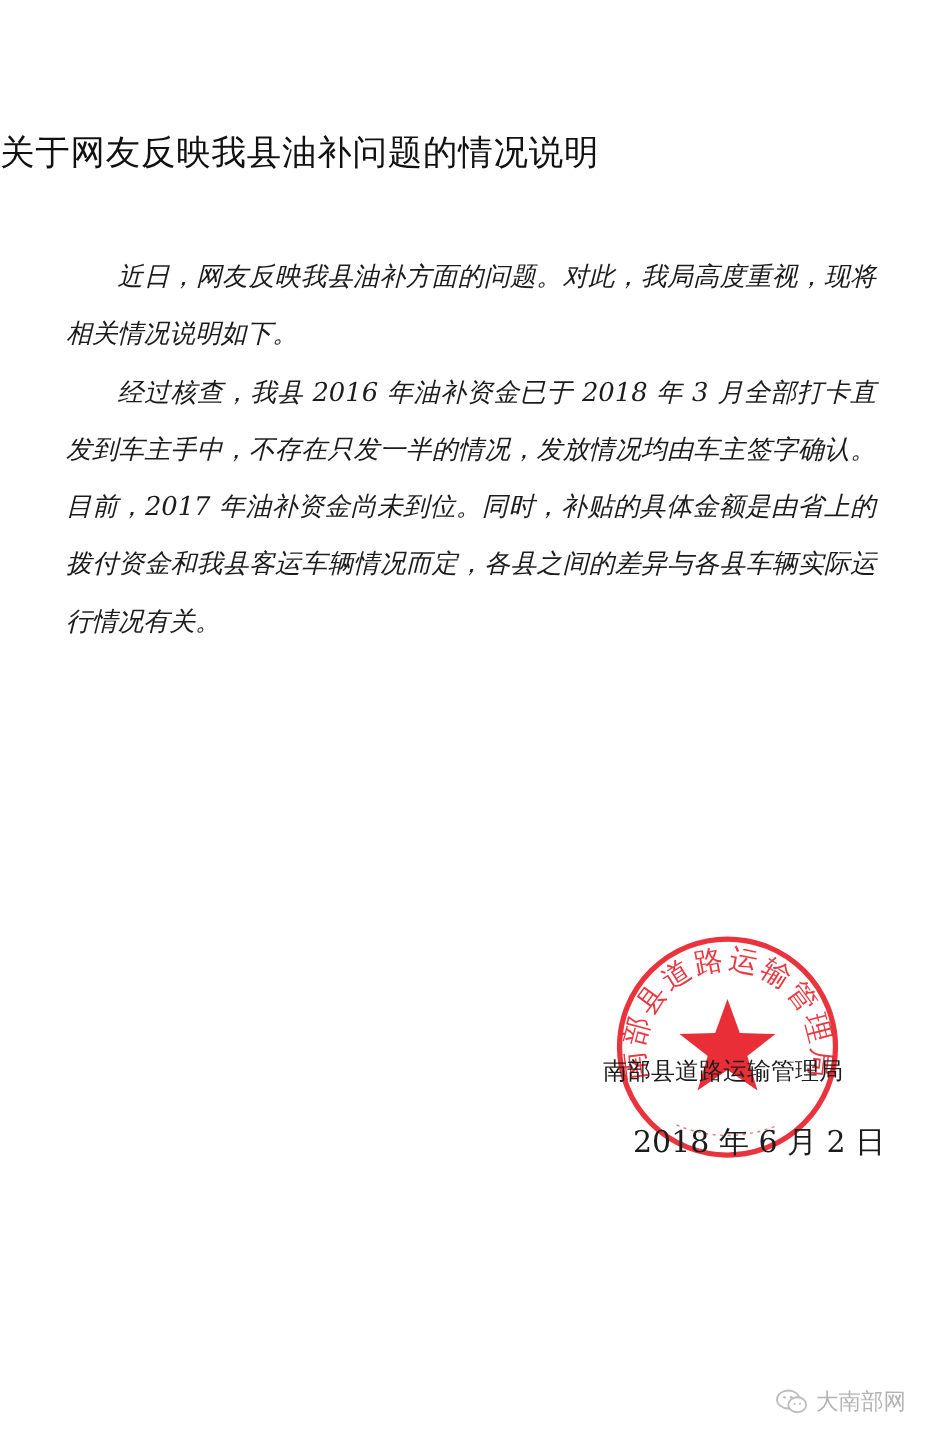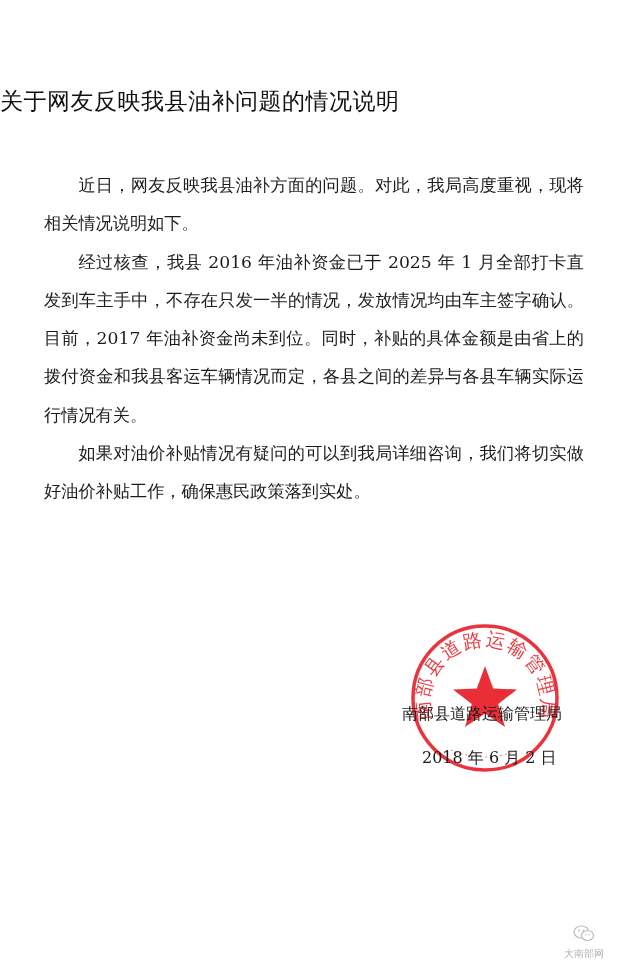--- a/index.html
+++ b/index.html
@@ -32,67 +32,66 @@
       left: 44px;
       width: 540px;
       font-size: 17.2px;
       line-height: 38.3px;
       text-align: justify;
       color: #1c1c1c;
     }
     .para {
       margin: 0;
       text-indent: 2em;
+      font-style: italic;
     }
     .stamp {
       position: absolute;
       left: 409px;
       top: 622px;
       width: 152px;
       height: 152px;
     }
     .sig-org {
       position: absolute;
       left: 402px;
       top: 704px;
       font-size: 16px;
       color: #1c1c1c;
       white-space: nowrap;
     }
     .sig-date {
       position: absolute;
       left: 422px;
       top: 748px;
-      font-size: 16px;
+      font-size: 20px;
       color: #1c1c1c;
       white-space: nowrap;
     }
     .watermark {
       position: absolute;
       right: 18px;
       top: 925px;
       display: flex;
       align-items: center;
       gap: 5px;
       color: #b5b5b5;
       font-family: Liberation Mono, monospace;
-      font-size: 10px;
-      flex-direction: column;
+      font-size: 15px;
     }
     .watermark svg { display: block; }
   </style>
 </head>
 <body>
 
 <div class="title">关于网友反映我县油补问题的情况说明</div>
 
 <div class="body-text">
   <p class="para">近日，网友反映我县油补方面的问题。对此，我局高度重视，现将相关情况说明如下。</p>
-  <p class="para">经过核查，我县 2016 年油补资金已于 2025 年 1 月全部打卡直发到车主手中，不存在只发一半的情况，发放情况均由车主签字确认。目前，2017 年油补资金尚未到位。同时，补贴的具体金额是由省上的拨付资金和我县客运车辆情况而定，各县之间的差异与各县车辆实际运行情况有关。</p>
-  <p class="para">如果对油价补贴情况有疑问的可以到我局详细咨询，我们将切实做好油价补贴工作，确保惠民政策落到实处。</p>
+  <p class="para">经过核查，我县 2016 年油补资金已于 2018 年 3 月全部打卡直发到车主手中，不存在只发一半的情况，发放情况均由车主签字确认。目前，2017 年油补资金尚未到位。同时，补贴的具体金额是由省上的拨付资金和我县客运车辆情况而定，各县之间的差异与各县车辆实际运行情况有关。</p>
 </div>
 
 <div class="stamp">
   <svg width="152" height="152" viewBox="0 0 152 152">
     <defs>
       <path id="sealArc" d="M 30 112 A 56 56 0 1 1 122 112"></path>
     </defs>
     <circle cx="76" cy="76" r="72" fill="none" stroke="#e8232d" stroke-width="3.5" opacity="0.92"></circle>
     <text font-family="DejaVu Sans, sans-serif" font-size="19" fill="#e8232d" opacity="0.9" letter-spacing="2">
       <textPath href="#sealArc" startOffset="50%" text-anchor="middle">南部县道路运输管理局</textPath>

